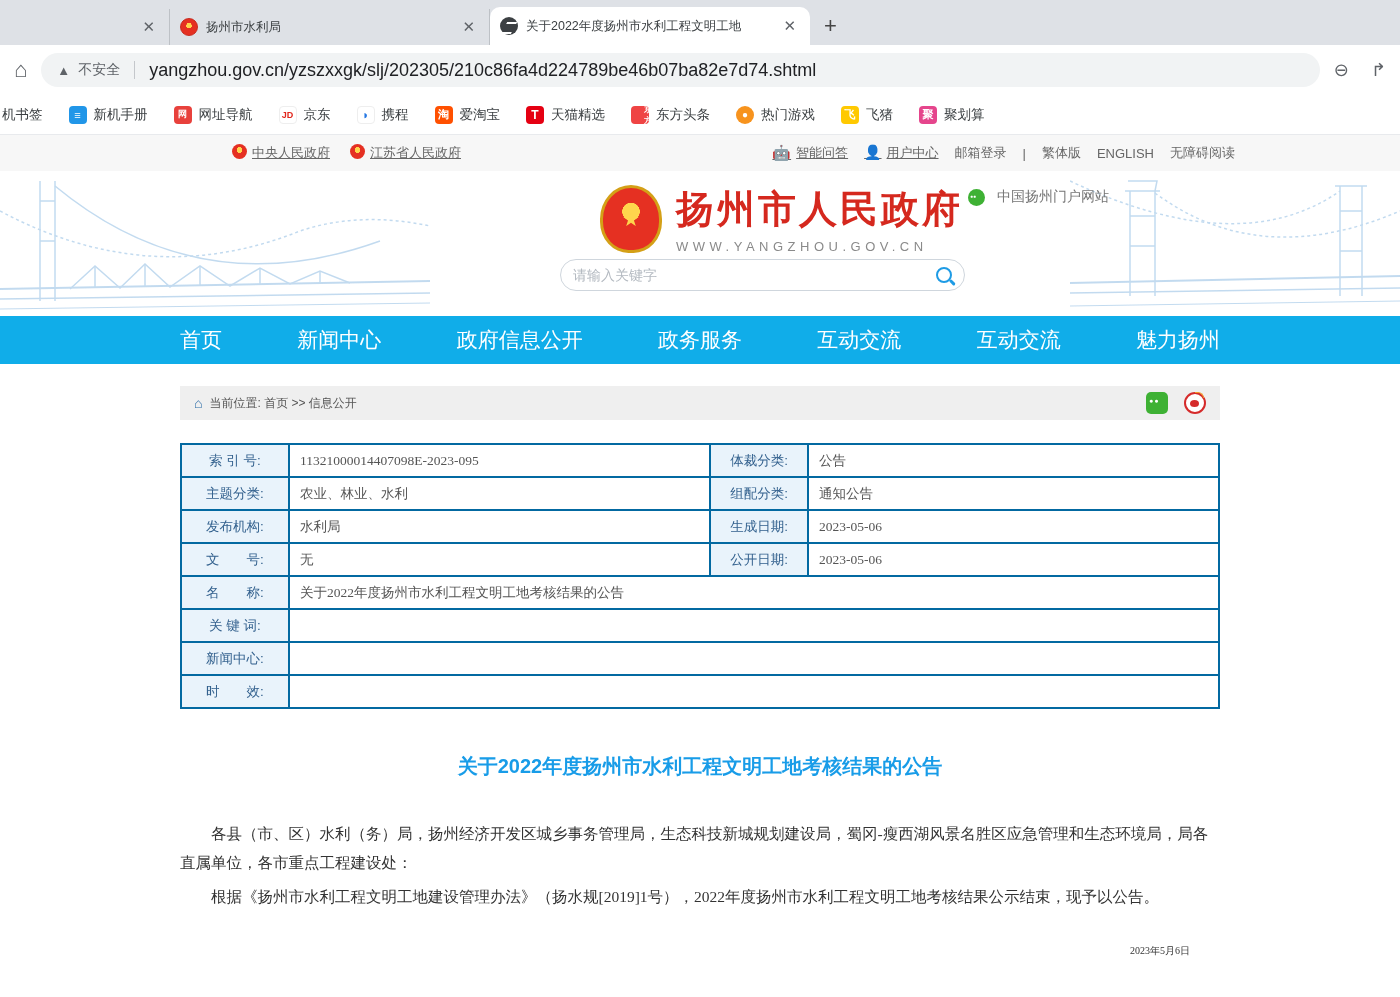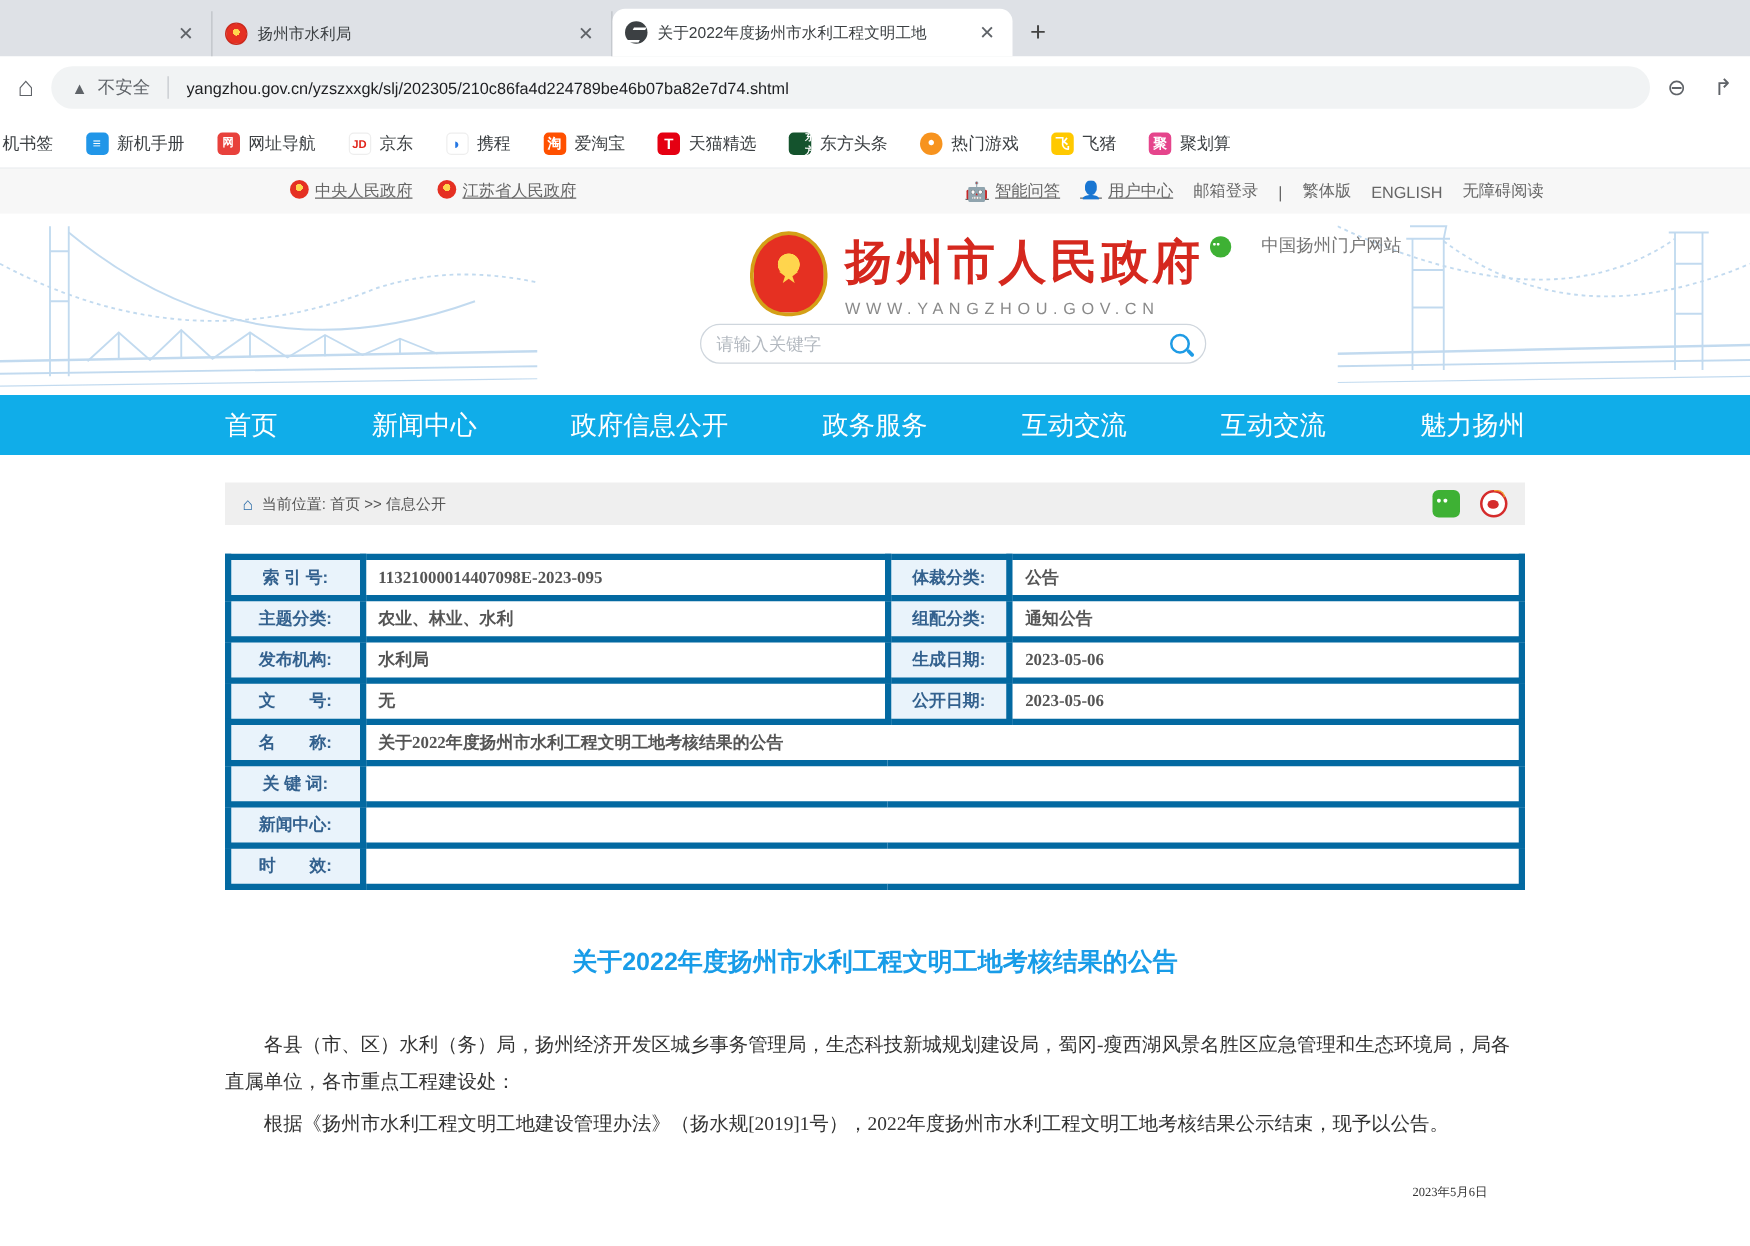--- a/index.html
+++ b/index.html
@@ -22,36 +22,36 @@
         border-top:2.5px solid #fff; border-bottom:2.5px solid #fff; transform:skewX(-28deg); }
   .newtab-btn { font-size:22px; color:#444; margin:0 0 6px 14px; cursor:pointer; }
 
   .addressbar { height:50px; background:#fff; display:flex; align-items:center; padding:0 14px; gap:14px; }
   .home-ico { font-size:22px; color:#5f6368; }
   .omnibox { flex:1; height:34px; background:#f1f3f4; border-radius:17px; display:flex;
              align-items:center; padding:0 16px; gap:8px; }
   .warn-ico { color:#5f6368; font-size:13px; }
   .sec-label { color:#5f6368; font-size:14px; }
   .omni-sep { width:1px; height:18px; background:#c4c7cb; margin:0 6px; }
-  .url-text { color:#202124; font-size:13px; white-space:nowrap; overflow:hidden; }
+  .url-text { color:#202124; font-size:18px; white-space:nowrap; overflow:hidden; }
   .addr-right { display:flex; gap:22px; color:#5f6368; font-size:18px; }
 
   .bookmarks { height:40px; background:#fff; border-bottom:1px solid #e8eaed; display:flex;
                align-items:center; padding:0 0 0 2px; gap:26px; font-size:13.5px; color:#3c4043;
                overflow:hidden; }
   .bm { display:flex; align-items:center; gap:7px; cursor:pointer; flex:none; }
   .bm-ico { width:18px; height:18px; border-radius:4px; color:#fff; font-size:9px; font-weight:bold;
             display:flex; align-items:center; justify-content:center; overflow:hidden; }
   .bi-manual { background:#2196e8; font-size:11px; }
   .bi-sitenav { background:#e8413c; }
   .bi-jd { background:#fff; border:1px solid #eee; color:#e1251b; font-size:9px; }
   .bi-ctrip { background:#fff; border:1px solid #eee; color:#2577e3; font-size:12px; }
   .bi-taobao { background:#ff5000; font-size:11px; }
   .bi-tmall { background:#e50012; font-size:12px; color:#fff; }
-  .bi-dongfang { background:#14532d; font-size:8px;padding-left:16px; }
+  .bi-dongfang { background:#ef4444; font-size:8px;padding-left:16px; }
   .bi-games { background:#f7931e; border-radius:50%; font-size:10px; }
   .bi-fliggy { background:#ffc900; font-size:11px; }
   .bi-juhuasuan { background:#e5458c; font-size:11px; }
 
   
   .portalbar { height:36px; background:#f7f7f7; display:flex; align-items:center;
                padding:0 165px 0 232px; font-size:13px; color:#666; }
   .pb-left { display:flex; gap:20px; }
   .pb-link { display:flex; align-items:flex-start; gap:5px; cursor:pointer;text-decoration:underline; }
   .mini-emblem { width:15px; height:15px; border-radius:50%;
@@ -65,21 +65,21 @@
   .bridge { position:absolute; top:0; height:145px; opacity:.9; }
   .bridge.left { left:0; }  .bridge.right { right:0; }
   .logo-wrap { position:absolute; left:600px; top:13px; display:flex; gap:14px; align-items:center; }
   .emblem-big { width:62px; height:68px; border-radius:50% 50% 46% 46%;
       background:radial-gradient(circle at 50% 38%, #ffd54d 0 18%, #e53022 19% 100%);
       border:3px solid #d4a017; display:flex; align-items:center; justify-content:center;
       color:#ffd54d; font-size:20px; }
   .logo-text .cn { color:#d5281e; font-size:38px; font-weight:bold; letter-spacing:3px;
       font-family:"Liberation Serif", serif; }
   .logo-text .en { color:#8a8a8a; font-size:13px; letter-spacing:4.5px; margin-top:4px; }
-  .portal-tag { position:absolute; left:968px; top:17px; display:flex; align-items:center; gap:24px;
+  .portal-tag { position:absolute; left:968px; top:17px; display:flex; align-items:center; gap:12px;
       color:#757575; font-size:14px; }
   .wechat-dot { width:17px; height:17px; border-radius:50%; background:#3eb134; position:relative; }
   .wechat-dot::after { content:"\25CF \25CF"; position:absolute; left:2px; top:4px; color:#fff; font-size:5px; }
   .searchbox { position:absolute; left:560px; top:88px; width:405px; height:32px;
       border:1px solid #cfd6dd; border-radius:16px; display:flex; align-items:center; padding:0 12px; }
   .searchbox input { flex:1; border:none; outline:none; background:transparent; font-size:14px; color:#4d7c0f;
       font-family:"Liberation Sans", sans-serif; }
   .searchbox input::placeholder { color:#b3b9c0; }
   .mag { width:16px; height:16px; border:2.5px solid #1e9be5; border-radius:50%; position:relative; flex:none; }
   .mag::after { content:""; position:absolute; width:7px; height:2.5px; background:#1e9be5;
@@ -100,21 +100,21 @@
   .share-wechat::after { content:"\25CF\25CF"; position:absolute; color:#fff; font-size:7px; left:3px; top:5px; letter-spacing:1px; }
   .share-weibo { width:22px; height:22px; border-radius:50%; background:#fff; border:2px solid #d52b2b;
       position:relative; cursor:pointer; }
   .share-weibo::before { content:""; position:absolute; left:4px; top:6px; width:9px; height:7px;
       border-radius:50%; background:#d52b2b; }
   .share-weibo::after { content:""; position:absolute; right:0px; top:-2px; width:8px; height:5px;
       border:1.6px solid #f39b2a; border-left:none; border-bottom:none; border-radius:0 8px 0 0; }
 
   table.meta { width:100%; border-collapse:collapse; margin-top:23px;
       font-size:13.5px; }
-  table.meta td { border:5px solid #0369a1; height:33px; padding:0 10px;font-weight:bold; }
+  table.meta td { border:2px solid #0369a1; height:33px; padding:0 10px; }
   td.lbl { background:#e9f3fb; color:#33618e; width:10.4%; text-align:center; white-space:nowrap; }
   td.lbl2 { background:#e9f3fb; color:#33618e; width:9.4%; text-align:center; white-space:nowrap; }
   td.val { color:#555; width:40.6%; font-family:"Liberation Serif", serif; }
   td.val2 { color:#555; width:39.6%; font-family:"Liberation Serif", serif; }
 
   .article { margin-top:44px; font-family:"Liberation Serif", serif; color:#333; }
   .art-title { text-align:center; color:#189ce8; font-size:20px; font-weight:bold;
       font-family:"Liberation Sans", sans-serif; }
   .art-body { margin-top:40px; font-size:15.5px; line-height:1.85; }
   .art-body p { text-indent:2em; margin-bottom:6px; }

